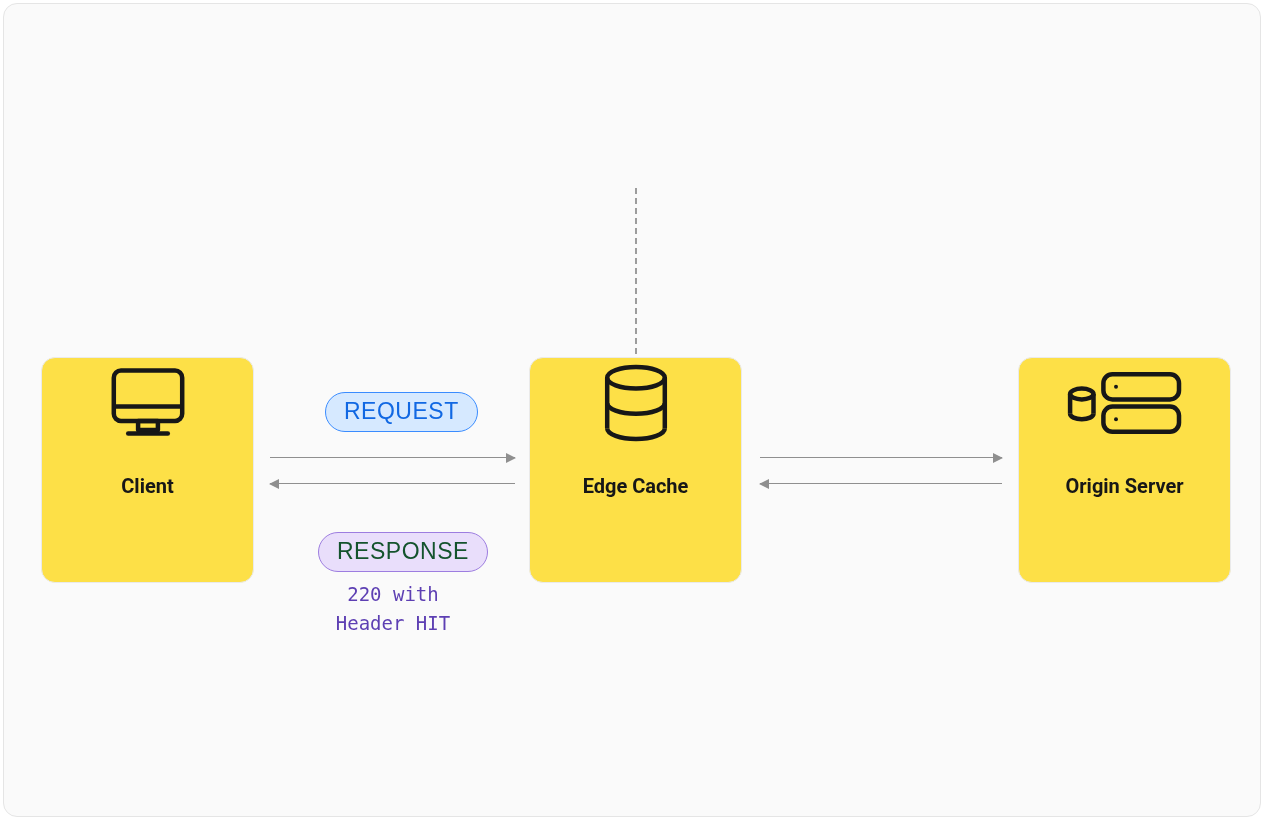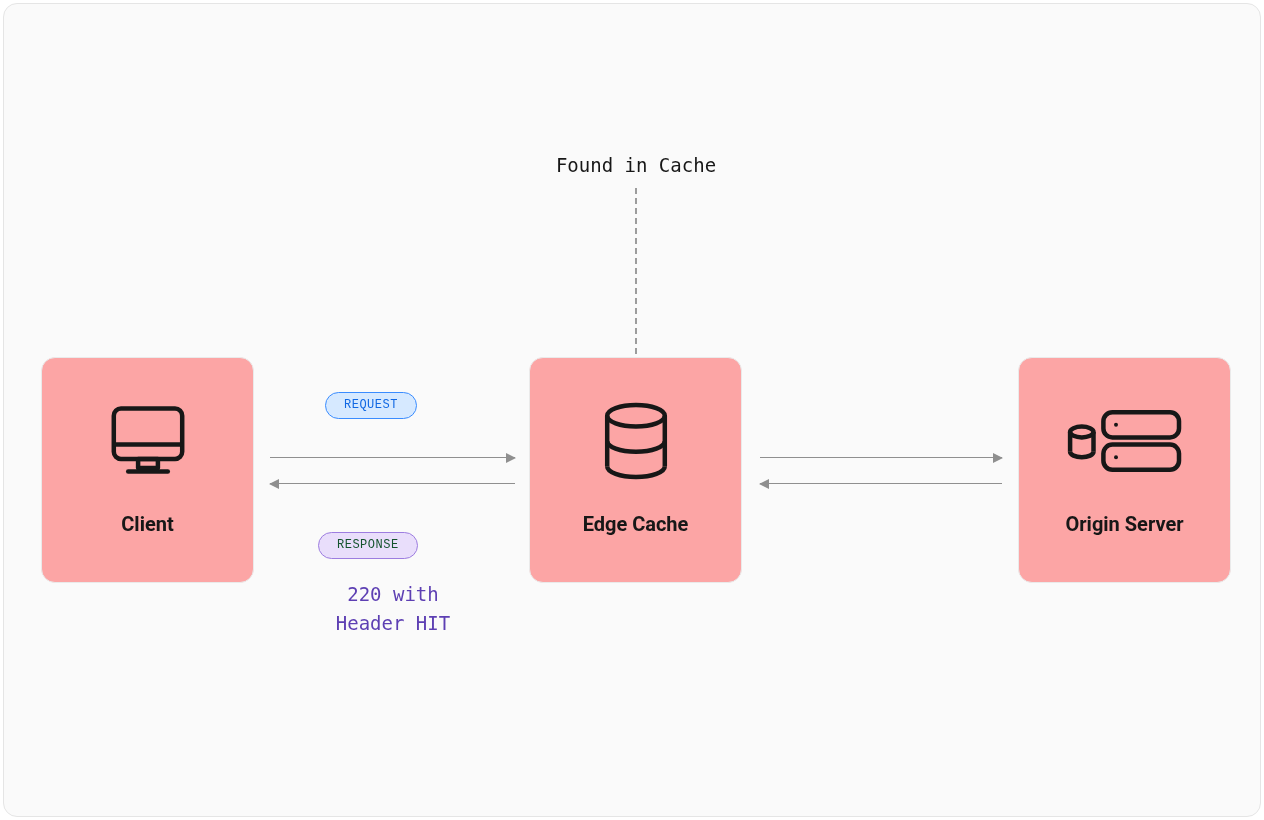--- a/index.html
+++ b/index.html
@@ -14,43 +14,42 @@
     position: absolute;
     inset: 3px;
     background: #fafafa;
     border: 1px solid #e5e5e5;
     border-radius: 14px;
   }
   .node {
     position: absolute;
     width: 213px;
     height: 226px;
-    background: #fca5a5;
+    background: #fde047;
     border: 1px solid #eaeaea;
     border-radius: 14px;
     display: flex;
     flex-direction: column;
     align-items: center;
-    justify-content: center;
     gap: 26px;
     padding-bottom: 8px;
   }
   .node-label {
     font-size: 20px;
     font-weight: 700;
     color: #171717;
   }
   .node-client { left: 37px; top: 353px; }
   .node-edge   { left: 525px; top: 353px; }
   .node-origin { left: 1014px; top: 353px; }
 
   .pill {
     position: absolute;
-    font-family: Liberation Mono, monospace;
-    font-size: 12px;
+    font-family: Liberation Sans, sans-serif;
+    font-size: 23px;
     letter-spacing: 0.5px;
     padding: 5px 18px 6px;
     border-radius: 999px;
     border: 1px solid;
   }
   .pill-request {
     left: 321px; top: 388px;
     background: #d6e9ff;
     border-color: #3a8cff;
     color: #1168e3;
@@ -122,21 +121,20 @@
     border-right: 10px solid #8f8f8f;
   }
 
   svg { display: block; }
 </style>
 </head>
 <body>
 
 <div class="canvas">
 
-  <div class="callout">Found in Cache</div>
   <div class="dashed-line"></div>
 
   <div class="node node-client">
     <span>
       <svg width="90" height="90" viewBox="0 0 100 100" fill="none" stroke="#171717" stroke-width="5" stroke-linejoin="round">
         <rect x="12" y="14" width="76" height="56" rx="8"></rect>
         <line x1="12" y1="54" x2="88" y2="54"></line>
         <rect x="39" y="70" width="22" height="10"></rect>
         <line x1="28" y1="84" x2="72" y2="84" stroke-linecap="round"></line>
       </svg>

